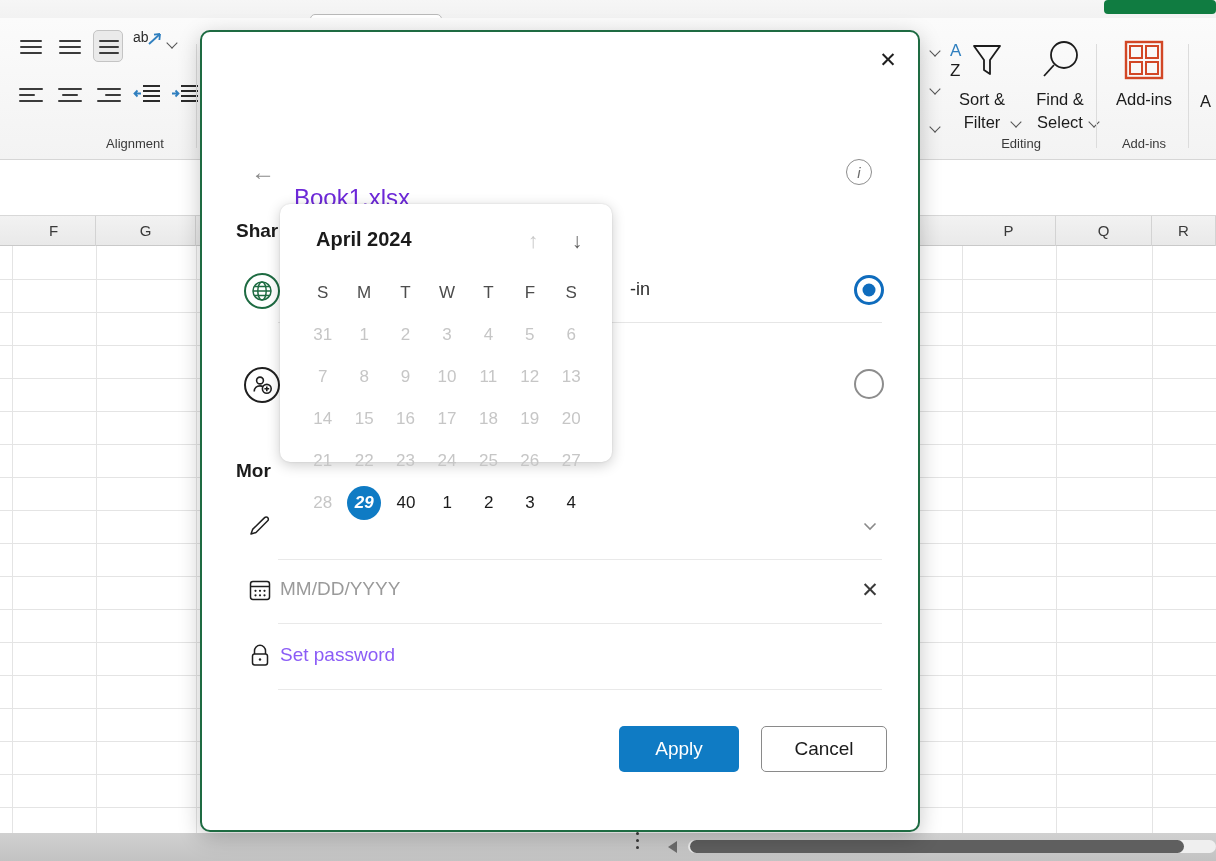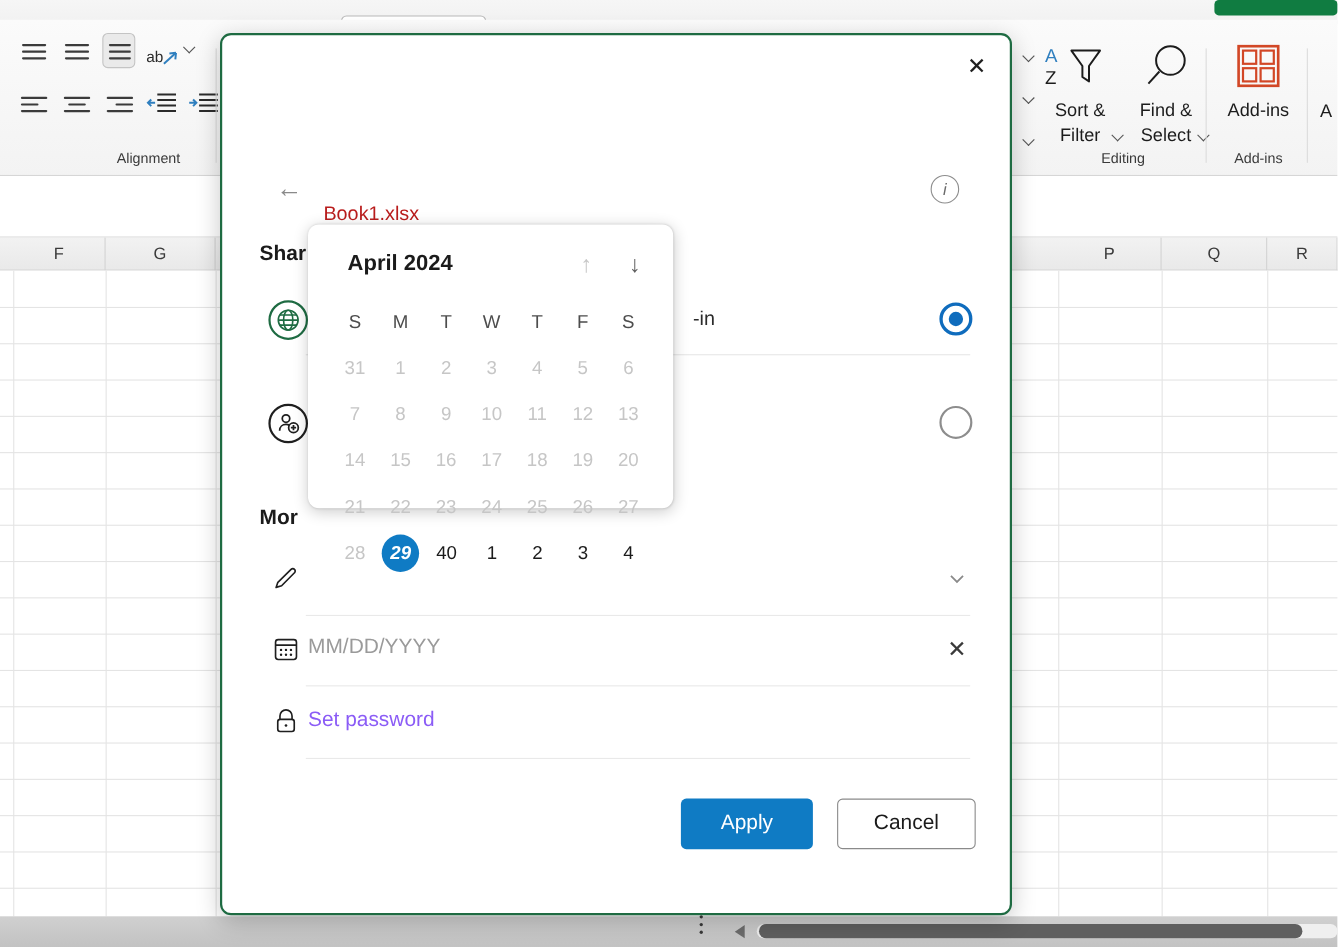--- a/index.html
+++ b/index.html
@@ -106,21 +106,21 @@
     position:absolute; left:46px; top:125px; width:30px;height:30px;
     display:flex;align-items:center;justify-content:center;
     font-size:24px; color:#8a8a8a; cursor:pointer;
   }
   .dlg-title {
     position:absolute; left:92px; top:108px;
     font-size:31px; font-weight:700; color:#1b1b1b; letter-spacing:-.2px;
   }
   .dlg-sub {
     position:absolute; left:92px; top:152px;
-    font-size:18px; color:#b91c1c;
+    font-size:24px; color:#6d28d9;
   }
   .info-icon {
     position:absolute; right:46px; top:127px; width:26px;height:26px;
     border:1.6px solid #8d8d8d; border-radius:50%;
     display:flex;align-items:center;justify-content:center;
     font-size:15px; color:#6a6a6a; font-style:italic; cursor:pointer;
   }
 
   .sec-head {
     position:absolute; font-size:19px; font-weight:700; color:#1b1b1b;
@@ -222,21 +222,21 @@
     <div class="align-btn" style="left:55px; top:14px;">
       <span class="align-line" style="left:4px; top:8px;  width:22px;"></span>
       <span class="align-line" style="left:4px; top:14px; width:22px;"></span>
       <span class="align-line" style="left:4px; top:20px; width:22px;"></span>
     </div>
     <div class="align-btn sel" style="left:93px; top:12px; height:32px;">
       <span class="align-line" style="left:5px; top:9px;  width:20px;"></span>
       <span class="align-line" style="left:5px; top:15px; width:20px;"></span>
       <span class="align-line" style="left:5px; top:21px; width:20px;"></span>
     </div>
-    <div style="position:absolute;left:133px;top:22px;width:32px;height:30px;">
+    <div style="position:absolute;left:133px;top:8px;width:32px;height:30px;">
       <svg width="32" height="30" viewBox="0 0 32 30">
         <text x="0" y="16" font-family="Liberation Sans, sans-serif" font-size="14" fill="#2b2b2b">ab</text>
         <path d="M16 18 L27 8" stroke="#2f7fbf" stroke-width="1.8" fill="none"></path>
         <path d="M27 8 l-6 .6 M27 8 l-.6 6" stroke="#2f7fbf" stroke-width="1.8" fill="none"></path>
       </svg>
     </div>
     <span class="chev" style="left:167px; top:20px;"></span>
 
     <div class="align-btn" style="left:16px; top:62px;">
       <span class="align-line" style="left:3px; top:8px;  width:24px;"></span>

